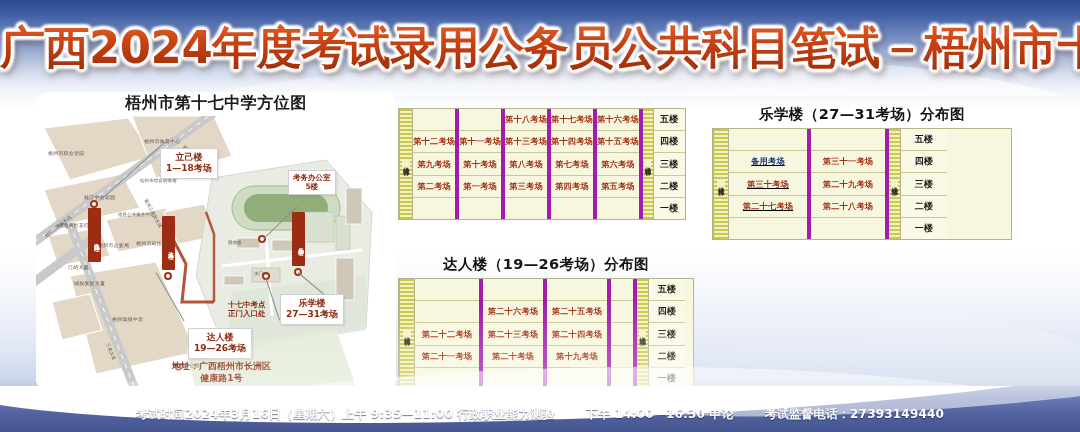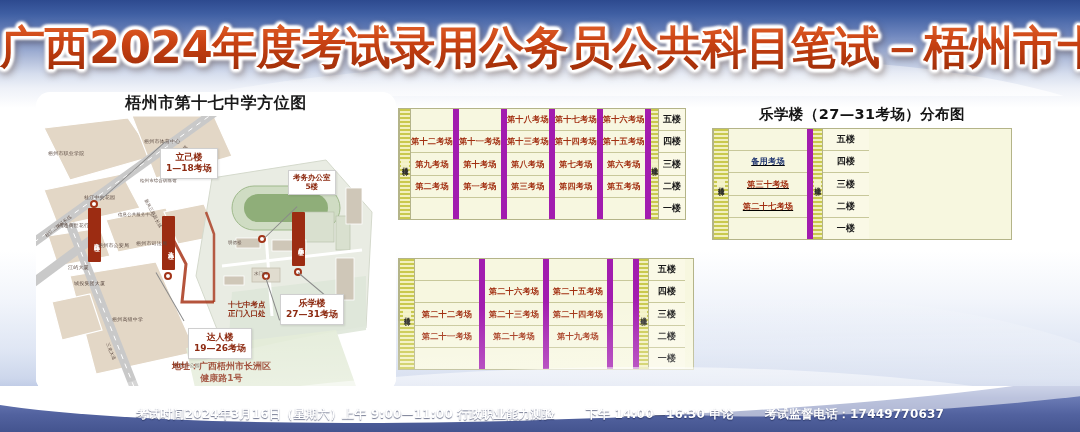--- a/index.html
+++ b/index.html
@@ -120,21 +120,21 @@
   
   .tblock { position: absolute; }
   .tbl-title {
     font-size: 14.5px; font-weight: bold; color: #141414; text-align: center;
     line-height: 20px; letter-spacing: 0.4px; white-space: nowrap;
   }
   .grid {
     display: flex; border: 1px solid #b4b488; background: #f7f7df;
   }
   .gcol { display: flex; flex-direction: column; }
-  .gcol + .gcol { border-left: 6px solid #a21caf; }
+  .gcol + .gcol { border-left: 4px solid #a21caf; }
   .gcol.nodiv + .gcol { border-left: none; }
 
   .cell {
     display: flex; align-items: center; justify-content: center;
     font-size: 8.2px; font-weight: bold; color: #a23012;
     background: #f7f7e0; white-space: nowrap; letter-spacing: 0.2px;
   }
   .cell + .cell { border-top: 1px solid #c8c89a; }
   .cell.blank { color: transparent; }
   .cell.navy { color: #1f3570; }
@@ -389,36 +389,44 @@
         <span class="stair-txt">楼梯</span>
       </div>
 
       <div class="gcol" style="width:78px;text-decoration:underline;">
         <div class="cell blank" style="flex:1"></div>
         <div class="cell navy" style="flex:1">备用考场</div>
         <div class="cell" style="flex:1">第三十考场</div>
         <div class="cell" style="flex:1">第二十七考场</div>
         <div class="cell blank" style="flex:1"></div>
       </div>
+      <div class="gcol" style="width:78px;">
+        <div class="cell blank" style="flex:1"></div>
+        <div class="cell" style="flex:1">第三十一考场</div>
+        <div class="cell" style="flex:1">第二十九考场</div>
+        <div class="cell" style="flex:1">第二十八考场</div>
+        <div class="cell blank" style="flex:1"></div>
+      </div>
 
       <div class="gcol stair nodiv" style="width:16px;">
         <span class="stair-txt">楼梯</span>
       </div>
 
       <div class="gcol nodiv" style="width:46px;">
         <div class="cell floor" style="flex:1">五楼</div>
         <div class="cell floor" style="flex:1">四楼</div>
         <div class="cell floor" style="flex:1">三楼</div>
         <div class="cell floor" style="flex:1">二楼</div>
         <div class="cell floor" style="flex:1">一楼</div>
       </div>
     </div>
   </div>
 
   <div class="tblock" style="left:398px; top:254px; width:296px;">
+    <div class="tbl-title">达人楼（19—26考场）分布图</div>
     <div class="grid" style="margin-top:4px; height:112px;">
       <div class="gcol stair nodiv" style="width:16px;">
         <span class="stair-txt">楼梯</span>
       </div>
 
       <div class="gcol" style="width:64px;">
         <div class="cell blank" style="flex:1"></div>
         <div class="cell blank" style="flex:1"></div>
         <div class="cell" style="flex:1">第二十二考场</div>
         <div class="cell" style="flex:1">第二十一考场</div>
@@ -461,20 +469,20 @@
   </div>
 
   <div class="swoosh-a"></div>
   <div class="swoosh-b"></div>
 
   <div class="footer-band">
     <div class="footer-curve"></div>
     <div class="footer-curve2"></div>
   </div>
   <div class="footer-text">
-    <span>考试时间2024年3月16日（星期六）上午 9:00—11:00 行政职业能力测验</span>
+    <span>考试时间2024年3月16日（星期六）上午 9:35—11:00 行政职业能力测验</span>
     <span class="gap"></span>
     <span>下午 14:00—16:30 申论</span>
     <span class="gap"></span>
-    <span>考试监督电话：17449770637</span>
+    <span>考试监督电话：27393149440</span>
   </div>
 
 </div>
 
 </body></html>

